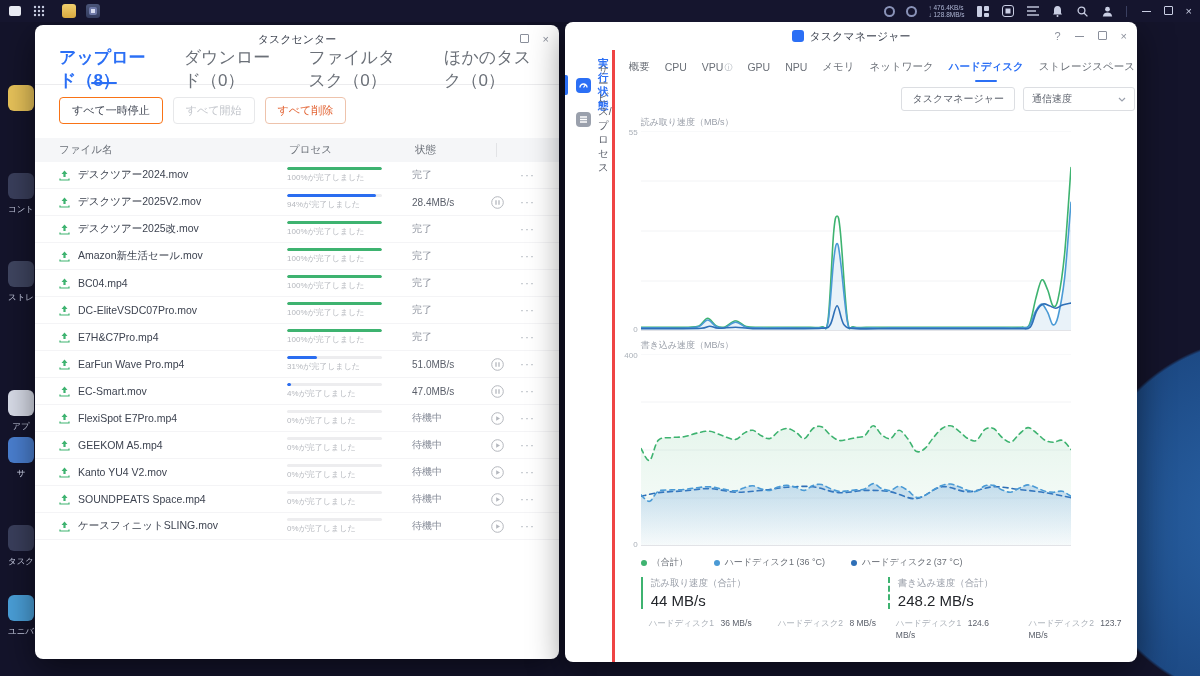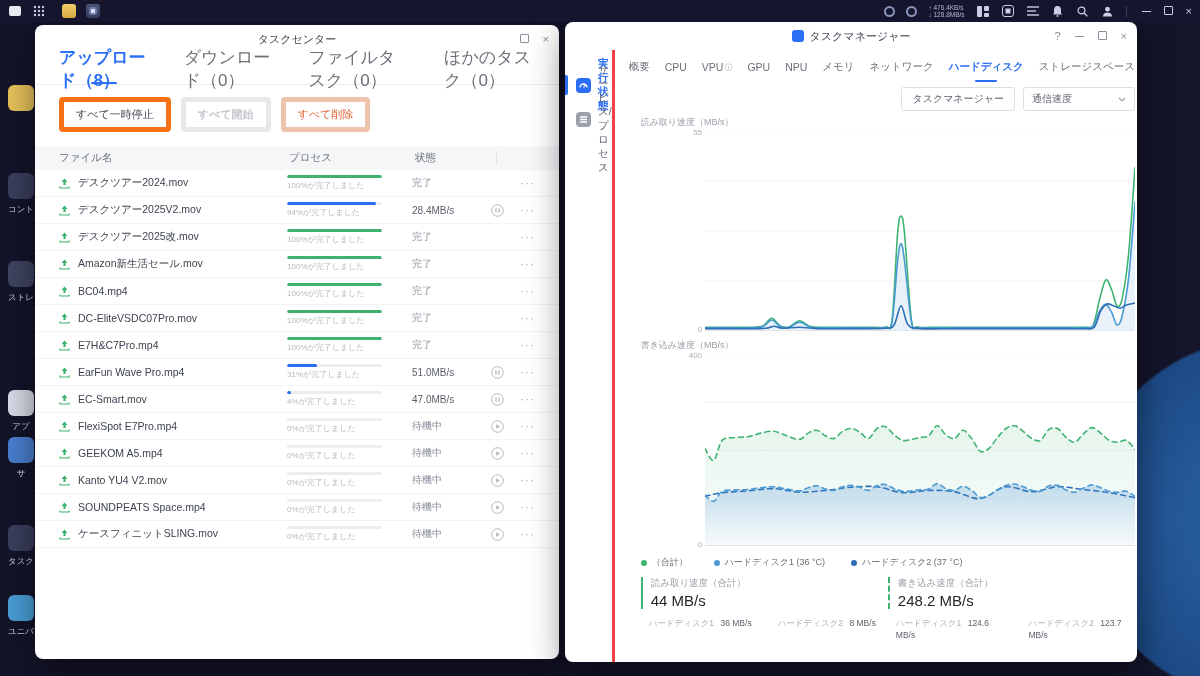--- a/index.html
+++ b/index.html
@@ -43,23 +43,23 @@
 
   
   #tc { left:35px; top:25px; width:524px; height:634px; }
   #tc-tabs { display:flex; gap:34px; padding:0 24px; height:32px; align-items:center;
     border-bottom:1px solid #ececee; }
   .tc-tab { font-size:17px; color:#6b7078; position:relative; height:100%; display:flex; align-items:center; }
   .tc-tab.active { color:#2b6ff5; font-weight:bold; }
   .tc-tab.active:after { content:""; position:absolute; left:50%; transform:translateX(-50%);
     bottom:0; width:26px; height:2px; background:#2b6ff5; border-radius:2px; }
   #tc-btns { display:flex; gap:10px; padding:12px 24px 10px; }
-  .tcb { font-size:11px; padding:5px 12px; border:5px solid #f97316; border-radius:4px;
+  .tcb { font-size:11px; padding:5px 12px; border:1px solid #f97316; border-radius:4px;
     background:#fff; color:#3d4350; }
-  .tcb.disabled { color:#c3c6cc; border-color:#e7e8ea;font-weight:bold; }
+  .tcb.disabled { color:#c3c6cc; border-color:#e7e8ea; }
   .tcb.danger { color:#e2602f; border-color:#eec3ac; }
   #tc-header { display:flex; align-items:center; height:24px; background:#f5f6f8;
     margin:4px 0 0; padding:0 24px; font-size:10.5px; color:#6b7078; position:relative; }
   .col-name { width:230px; }
   .col-prog { width:126px; }
   .col-status { width:80px; }
   .col-div { position:absolute; right:62px; top:5px; width:1px; height:14px; background:#e2e3e6; }
   #tc-rows { }
   .trow { display:flex; align-items:center; height:27px; padding:0 24px; border-bottom:1px solid #f4f4f6; }
   .trow .nm { width:230px; display:flex; align-items:center; gap:8px; font-size:10.5px; color:#3d4350;
@@ -91,21 +91,21 @@
   .tm-tab .inf { font-size:8px; color:#aab0b8; margin-left:1px; }
   .tm-tab.active { color:#2b6ff5; font-weight:bold; }
   .tm-tab.active:after { content:""; position:absolute; left:50%; transform:translateX(-50%); bottom:2px;
     width:22px; height:2px; background:#2b6ff5; border-radius:2px; }
   #tm-ctrls { display:flex; justify-content:flex-end; gap:8px; height:30px; align-items:center; }
   .tm-btn { font-size:10px; color:#5a5f6a; border:1px solid #dcdee2; border-radius:3px; padding:4px 10px; background:#fff; }
   .tm-select { font-size:10px; color:#5a5f6a; border:1px solid #dcdee2; border-radius:3px; padding:4px 8px;
     width:112px; display:flex; align-items:center; justify-content:space-between; background:#fff; }
   .chart-block { margin-top:2px; }
   .chart-title { font-size:9px; color:#9ba0aa; margin:0 0 2px 18px; }
-  .chart-wrap { display:flex;justify-content:flex-end; }
+  .chart-wrap { display:flex; }
   .ylab { width:18px; position:relative; font-size:8px; color:#aab0b8; }
   .ylab .top { position:absolute; top:-3px; right:3px; }
   .ylab .bot { position:absolute; bottom:-3px; right:3px; }
   .legend { display:flex; gap:26px; margin:10px 0 8px 18px; }
   .leg-item { display:flex; align-items:center; gap:5px; font-size:9px; color:#6b7078; }
   .leg-dot { width:6px; height:6px; border-radius:50%; }
   #tm-stats { display:flex; margin-left:18px; }
   .stat-col { width:50%; }
   .stat-box { padding-left:8px; }
   .stat-box.solid { border-left:2px solid #3eb370; }

